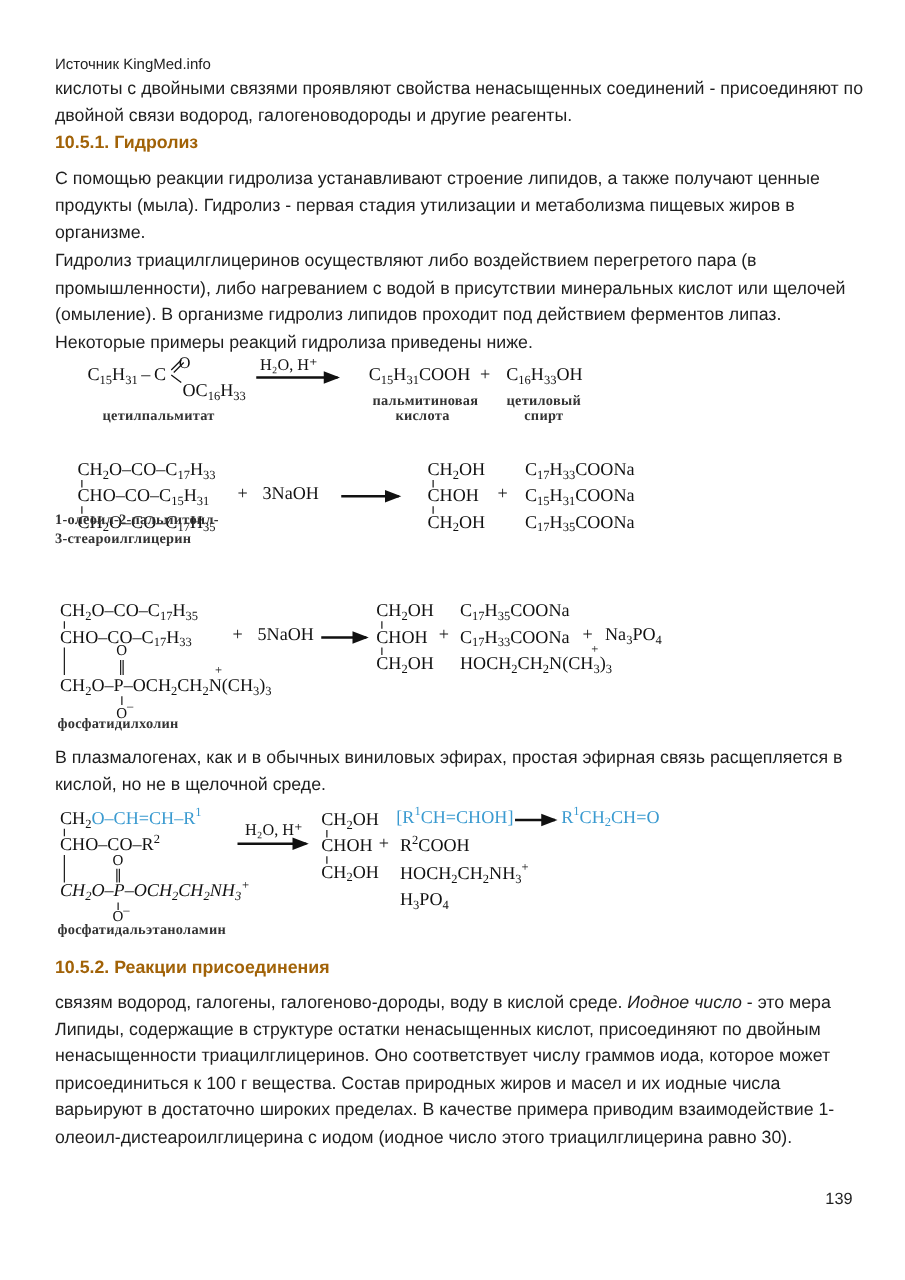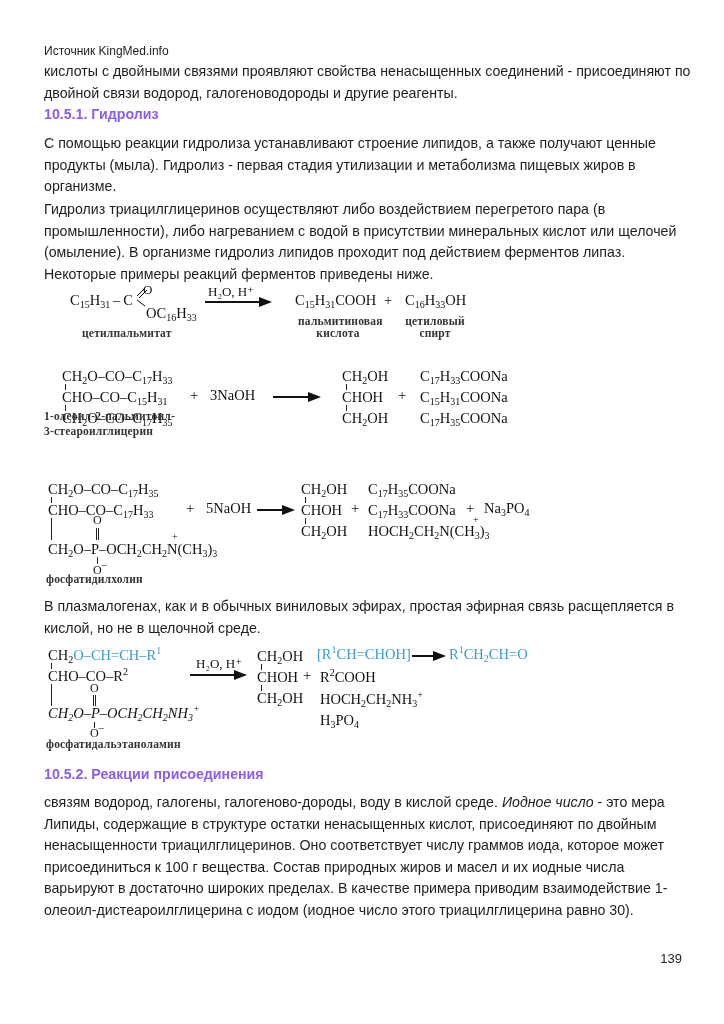--- a/index.html
+++ b/index.html
@@ -1,21 +1,21 @@
 <!DOCTYPE html>
 <html><head>
 <meta charset="utf-8">
 <style>
   html, body { margin: 0; padding: 0; background: #ffffff; }
   body { width: 724px; height: 1024px; position: relative; overflow: hidden;
          font-family: "Liberation Sans", "DejaVu Sans", sans-serif; color: #1a1a1a; }
   .abs { position: absolute; }
   .p { font-size: 14.2px; line-height: 21.5px; color: #1e1e1e; margin: 0; }
   .src { left: 44px; top: 44px; font-size: 12px; color: #1e1e1e; }
-  .h { font-weight: bold; font-size: 14.2px; color: #8b5cf6; }
+  .h { font-weight: bold; font-size: 14.2px; color: #a16207; }
   .chem { font-family: "Liberation Serif", "DejaVu Serif", serif; font-size: 14.5px; color: #111; }
   .chem sub { font-size: 10px; vertical-align: -3px; line-height: 0; }
   .chem sup { font-size: 10px; vertical-align: 6px; line-height: 0; }
   .lbl { font-family: "Liberation Serif", "DejaVu Serif", serif; font-size: 11.5px; font-weight: bold; color: #333; letter-spacing: 0.2px; }
   .blue { color: #3a9ad0; }
   .arrow { position: absolute; height: 1.5px; background: #111; }
   .arrow::after { content: ""; position: absolute; right: -2px; top: -4.5px; border-left: 13px solid #111; border-top: 5px solid transparent; border-bottom: 5px solid transparent; }
   .vbar { position: absolute; width: 1px; background: #222; }
   .page-num { right: 42px; top: 951px; font-size: 13px; color: #222; }
   .ital { font-style: italic; }
@@ -35,21 +35,21 @@
 <div class="abs p" style="left:44px;top:133px;">
   <div>С помощью реакции гидролиза устанавливают строение липидов, а также получают ценные</div>
   <div>продукты (мыла). Гидролиз - первая стадия утилизации и метаболизма пищевых жиров в</div>
   <div>организме.</div>
 </div>
 
 <div class="abs p" style="left:44px;top:199px;">
   <div>Гидролиз триацилглицеринов осуществляют либо воздействием перегретого пара (в</div>
   <div>промышленности), либо нагреванием с водой в присутствии минеральных кислот или щелочей</div>
   <div>(омыление). В организме гидролиз липидов проходит под действием ферментов липаз.</div>
-  <div>Некоторые примеры реакций ферментов приведены ниже.</div>
+  <div>Некоторые примеры реакций гидролиза приведены ниже.</div>
 </div>
 
 <div>
   <div class="abs chem" style="left:70px;top:292px;">C<sub>15</sub>H<sub>31</sub> – C</div>
   <div class="abs chem" style="left:143px;top:282px;font-size:13px;">O</div>
   <svg class="abs" style="left:135px;top:286px;" width="14" height="22">
     <line x1="2" y1="10" x2="10" y2="2" stroke="#111" stroke-width="1"></line>
     <line x1="4" y1="12" x2="12" y2="4" stroke="#111" stroke-width="1"></line>
     <line x1="2" y1="14" x2="10" y2="20" stroke="#111" stroke-width="1"></line>
   </svg>

